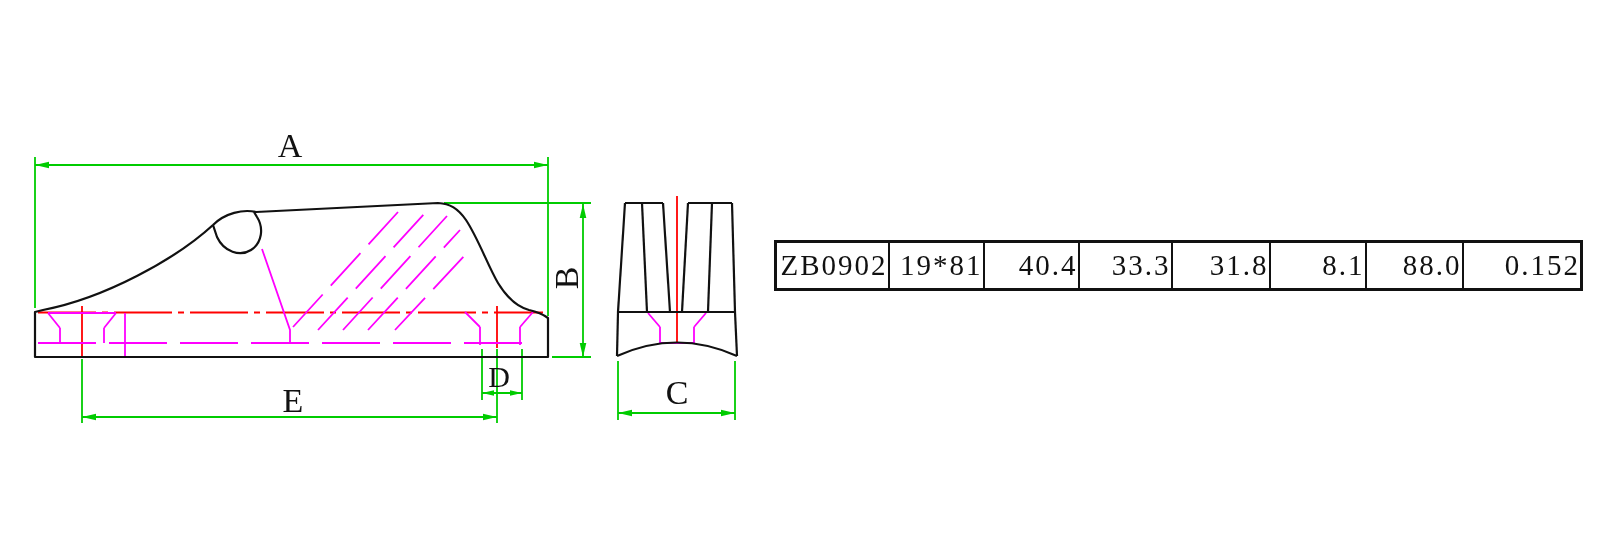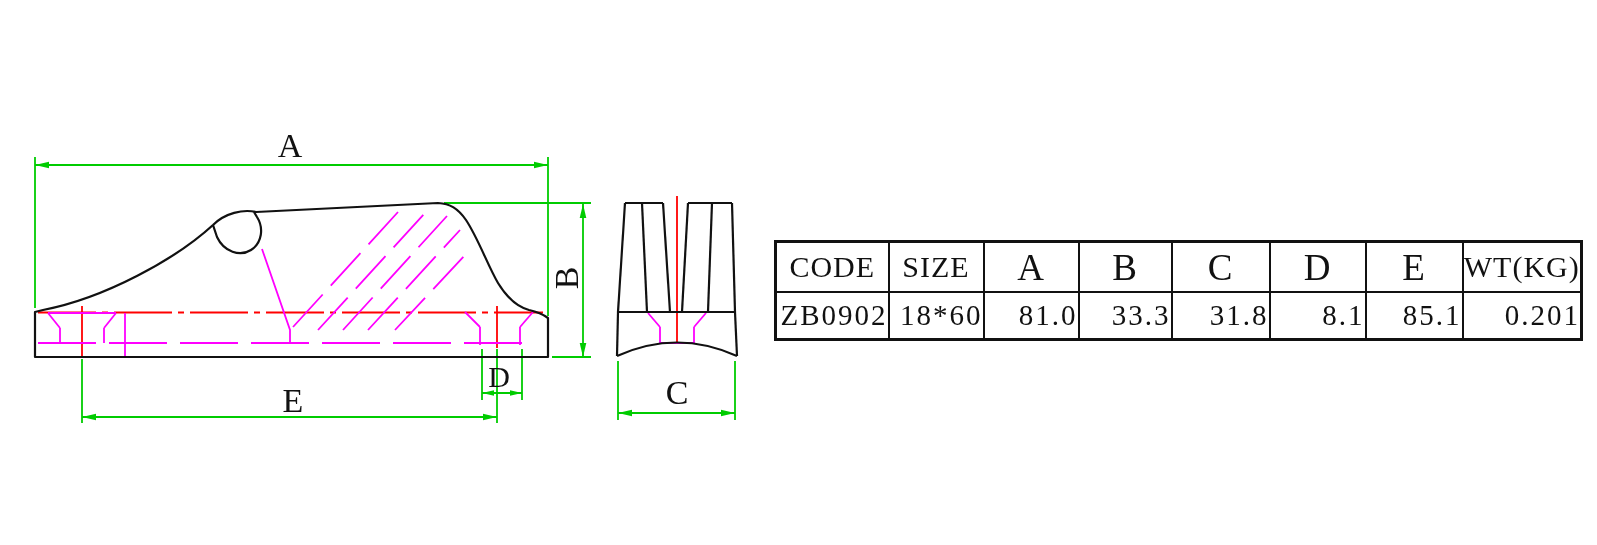--- a/index.html
+++ b/index.html
@@ -152,35 +152,25 @@
       <col style="width:113px">
         <col style="width:95px">
         <col style="width:95px">
       <col style="width:93px">
         <col style="width:98px">
         <col style="width:96px">
       <col style="width:97px">
         <col style="width:119px">
     </colgroup>
     <tbody>
-        <tr class="hdr">
-      <td>CODE</td>
-      <td>SIZE</td>
-      <td class="big">A</td>
-      <td class="big">B</td>
-      <td class="big">C</td>
-      <td class="big">D</td>
-      <td class="big">E</td>
-      <td>WT(KG)</td>
-    </tr>
     <tr class="val">
       <td>ZB0902</td>
-      <td>18*60</td>
-      <td>81.0</td>
+      <td>19*81</td>
+      <td>40.4</td>
       <td>33.3</td>
       <td>31.8</td>
       <td>8.1</td>
-      <td>85.1</td>
-      <td>0.201</td>
+      <td>88.0</td>
+      <td>0.152</td>
     </tr>
   </tbody>
     </table>
 </div>
 
 </body></html>

